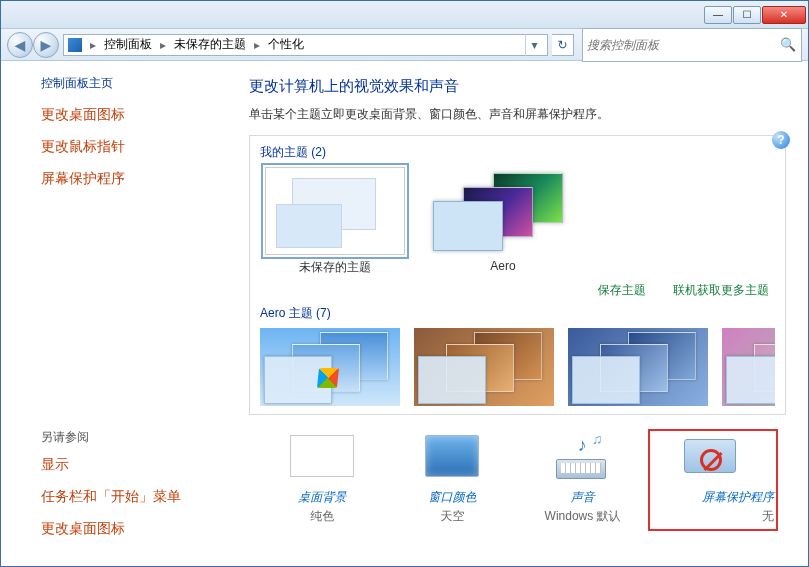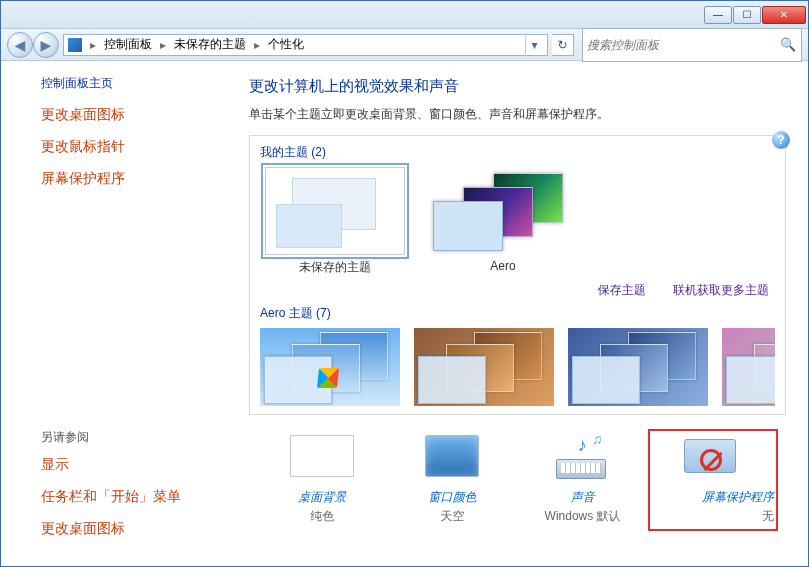--- a/index.html
+++ b/index.html
@@ -46,21 +46,21 @@
   .thumb-blank { background:#fff; border:1px solid #ccc; width:100%; height:100%; position:relative; }
   .thumb-blank::before, .thumb-blank::after { content:""; position:absolute; border:1px solid #c7d6e6; background:#e9f2fb; }
   .thumb-blank::before { left:26px; top:10px; width:82px; height:50px; }
   .thumb-blank::after { left:10px; top:36px; width:64px; height:42px; background:#d7e8f9; }
   .thumb-aero { width:100%; height:100%; position:relative; }
   .thumb-aero .win { position:absolute; width:70px; height:50px; border:1px solid rgba(255,255,255,0.6); box-shadow:0 0 4px rgba(0,0,0,0.3); }
   .thumb-aero .w1 { left:60px; top:6px; background:linear-gradient(135deg,#0a3a2a,#1a8a5a,#7fe04a); }
   .thumb-aero .w2 { left:30px; top:20px; background:linear-gradient(135deg,#1a1a4a,#4a2a9a,#d050a0); }
   .thumb-aero .w3 { left:0px; top:34px; background:#cde4f7; border:1px solid #8fb4d8; }
   .action-links { text-align: right; margin: 6px 6px 6px 0; }
-  .action-links a { color: #4c1d95; margin-left: 24px; font-size: 12px; cursor:pointer; }
+  .action-links a { color: #15803d; margin-left: 24px; font-size: 12px; cursor:pointer; }
   .aero-row { display:flex; gap:14px; overflow:hidden; height:78px; }
   .aero-thumb { width:140px; height:78px; flex-shrink:0; position:relative; }
   .aero-thumb .win { position:absolute; width:68px; height:48px; border:1px solid rgba(255,255,255,0.6); box-shadow:0 0 3px rgba(0,0,0,0.25); }
   .aero-a .bg { background:linear-gradient(to bottom,#6db4f2,#cfe7fb); } 
   .aero-b .bg { background:linear-gradient(135deg,#8a5a3a,#e0a060); }
   .aero-c .bg { background:linear-gradient(135deg,#3a5a9a,#8ab0e0); }
   .aero-d .bg { background:linear-gradient(135deg,#d080c0,#a0d0b0); }
   .aero-thumb .bg { position:absolute; inset:0; }
   .aero-thumb .fw1 { left:60px; top:4px; }
   .aero-thumb .fw2 { left:32px; top:16px; }

